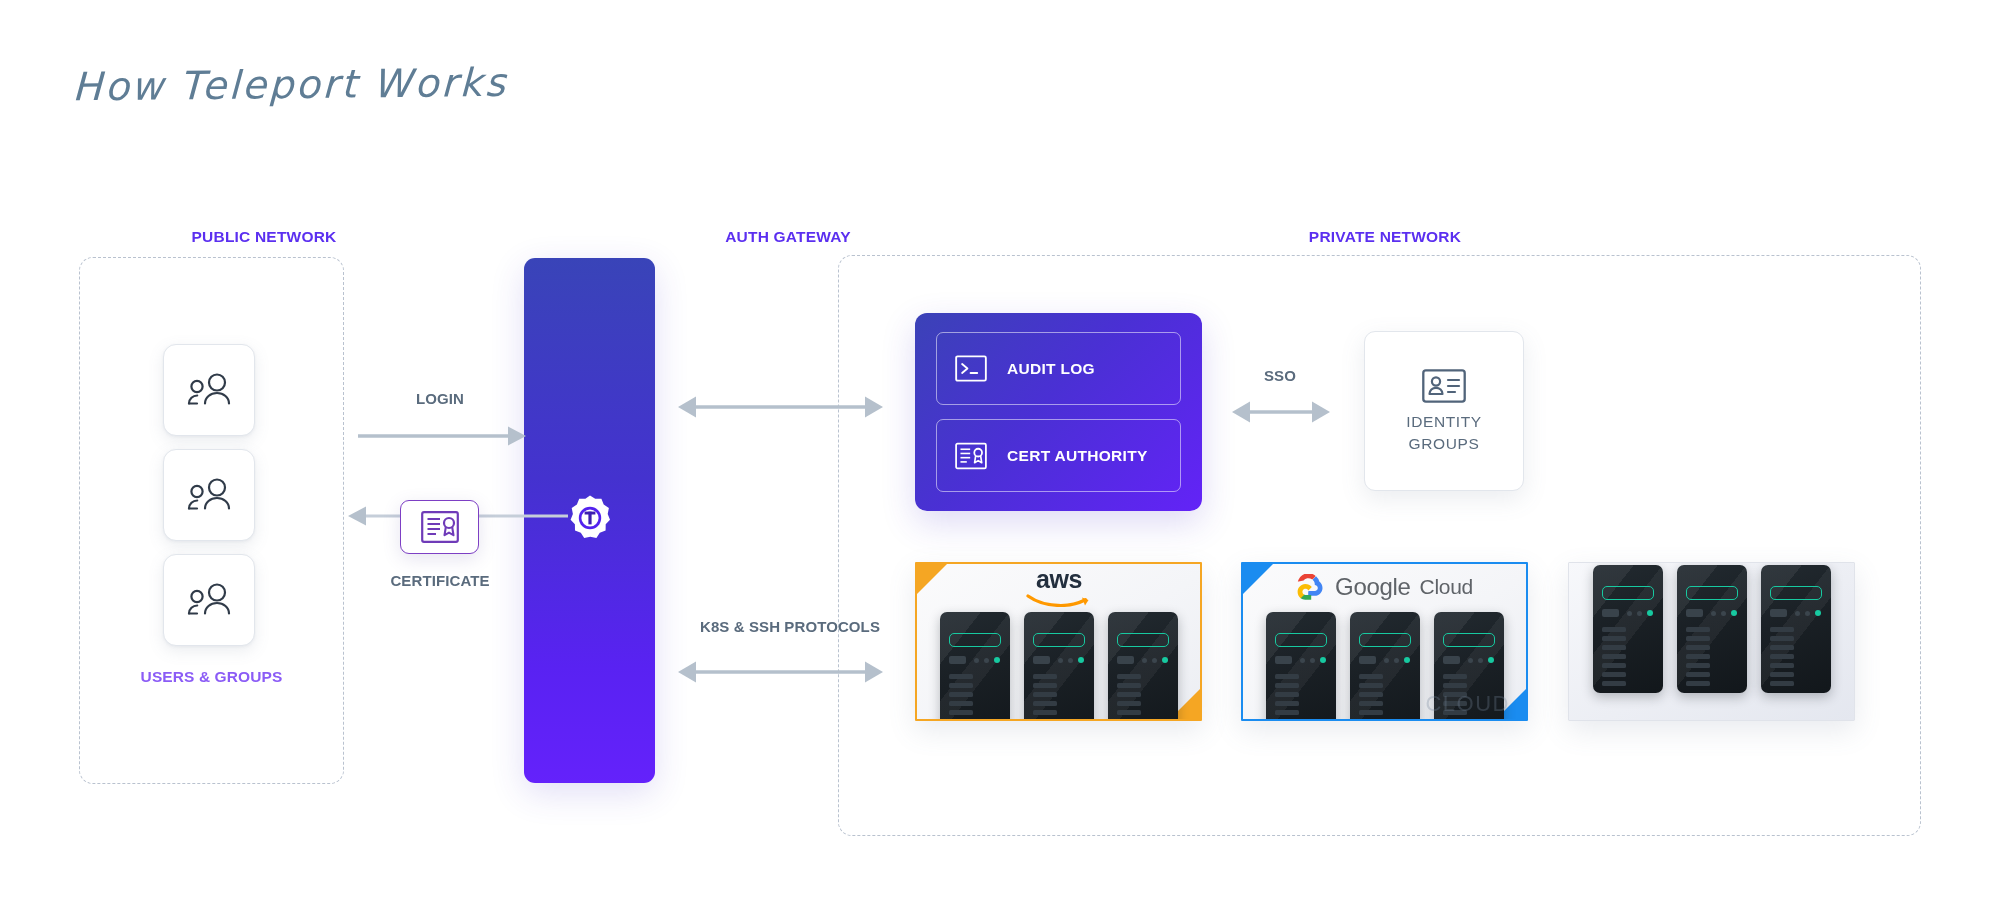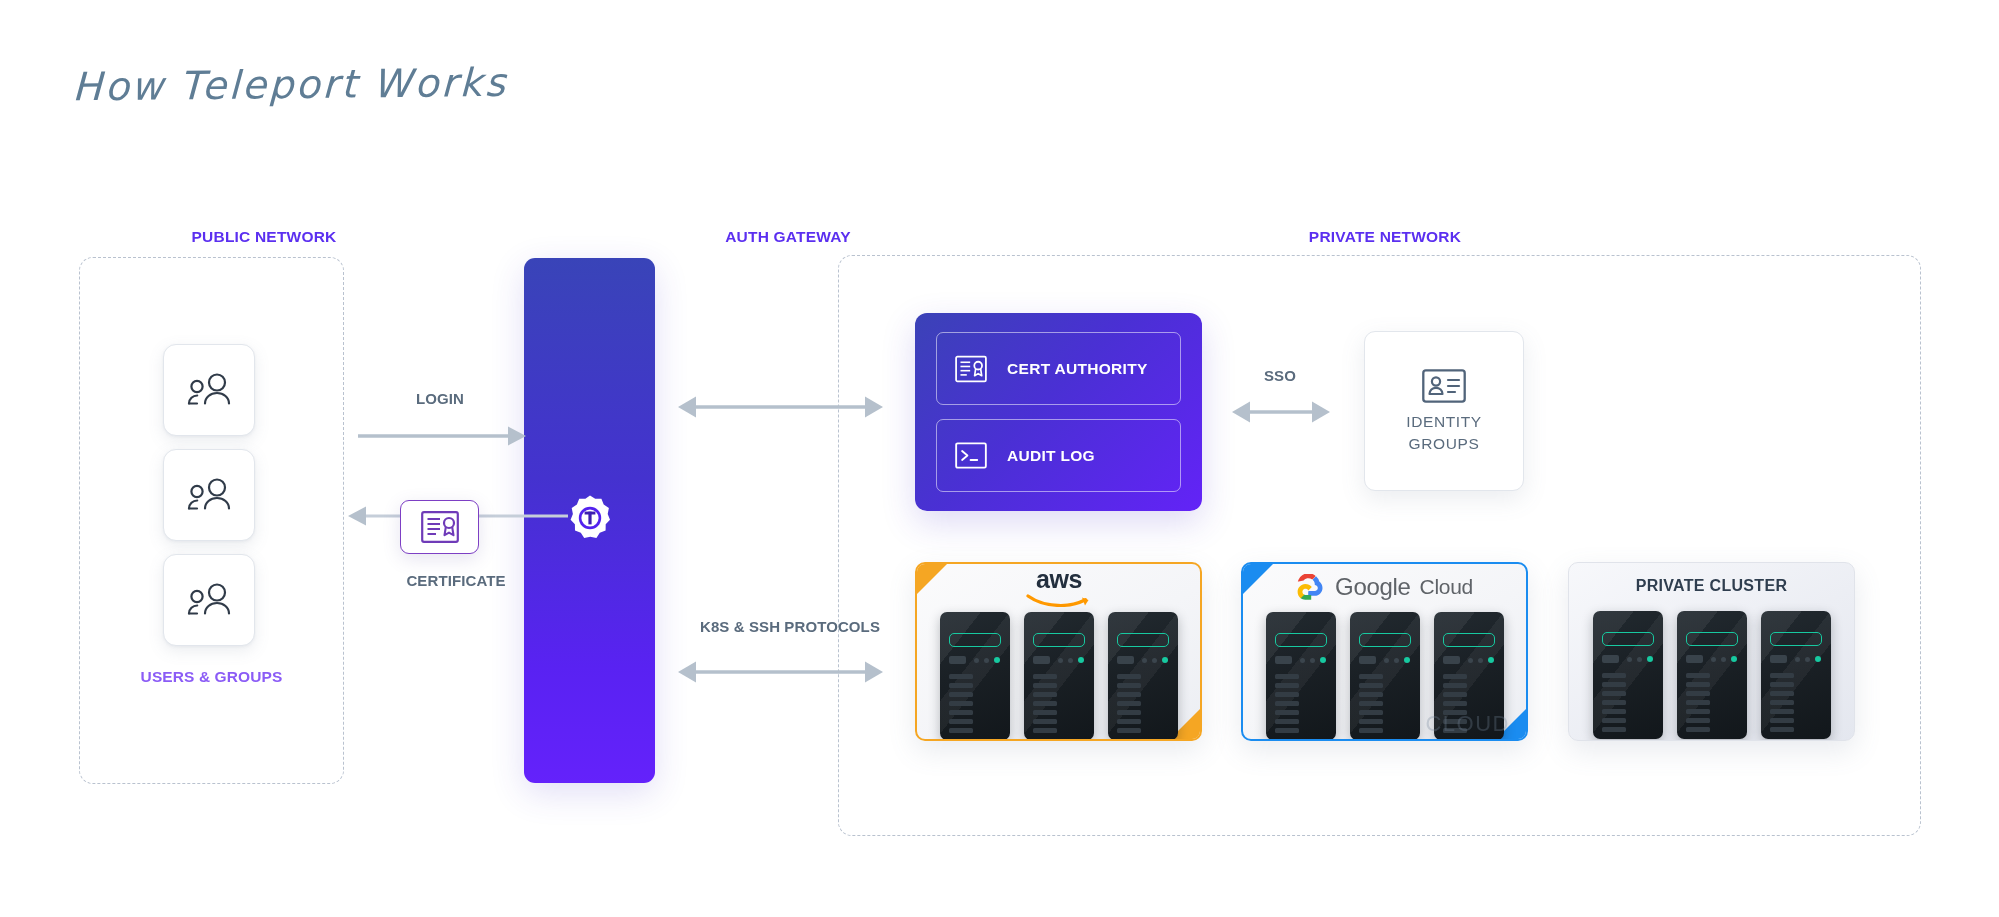--- a/index.html
+++ b/index.html
@@ -108,21 +108,21 @@
   .flow-label {
     position: absolute;
     font-size: 15px;
     font-weight: 700;
     color: #5a6b7d;
     letter-spacing: 0.1px;
     white-space: nowrap;
     text-align: center;
   }
   #login-label { left: 350px; top: 390px; width: 180px; }
-  #certificate-label { left: 356px; top: 572px; width: 200px; }
+  #certificate-label { left: 340px; top: 572px; width: 200px; }
   #sso-label { left: 1230px; top: 367px; width: 100px; }
   #k8s-ssh-label { left: 640px; top: 618px; width: 300px; }
 
   .arrow-svg { position: absolute; }
   #arrow-login     { left: 358px; top: 425px; }
   #arrow-certificate { left: 348px; top: 505px; }
   #arrow-gateway-private { left: 678px; top: 395px; }
   #arrow-gateway-cluster { left: 678px; top: 660px; }
   #arrow-sso { left: 1232px; top: 400px; }
 
@@ -196,22 +196,22 @@
     letter-spacing: 0.6px;
     font-weight: 400;
   }
   #identity-badge-icon { margin-bottom: 6px; }
 
   
   .cluster-card {
     position: absolute;
     top: 562px;
     width: 287px;
-    height: 179px;
-    border-radius: 10px;
+    height: 159px;
+    border-radius: 1px;
     box-sizing: border-box;
     overflow: hidden;
     box-shadow: 0 10px 28px rgba(100,115,140,0.14);
   }
   #cluster-aws     { left: 915px;  border: 2px solid #f5a623;
                      background: linear-gradient(150deg,#fbfbfc 0%,#f4f5f8 55%,#eceef3 100%); }
   #cluster-gcp     { left: 1241px; border: 2px solid #1a8cf0;
                      background: linear-gradient(150deg,#fbfbfc 0%,#f4f5f8 55%,#eceef3 100%); }
   #cluster-private { left = 0;     left: 1568px; border: 1px solid #e0e3ea;
                      background: linear-gradient(150deg,#f7f8fb 0%,#eceef4 55%,#e4e7ef 100%); }
@@ -371,38 +371,38 @@
 </svg>
 <div class="flow-label" id="k8s-ssh-label">K8S &amp; SSH PROTOCOLS</div>
 <svg class="arrow-svg" id="arrow-gateway-cluster" width="205" height="24" viewBox="0 0 205 24">
   <line x1="18" y1="12" x2="187" y2="12" stroke="#b5c0cc" stroke-width="3.6"></line>
   <polygon points="18,1.5 0,12 18,22.5" fill="#b5c0cc"></polygon>
   <polygon points="187,1.5 205,12 187,22.5" fill="#b5c0cc"></polygon>
 </svg>
 
 <div id="auth-services-panel">
   <div class="service-row">
+    <svg class="service-icon" width="32" height="27" viewBox="0 0 36 30">
+      <rect x="1.3" y="1.3" width="33.4" height="27.4" rx="1.6" fill="none" stroke="#ffffff" stroke-width="2.1"></rect>
+      <polyline points="8,10 14,15 8,20" fill="none" stroke="#ffffff" stroke-width="2.1" stroke-linecap="round" stroke-linejoin="round"></polyline>
+      <line x1="17.5" y1="20" x2="25" y2="20" stroke="#ffffff" stroke-width="2.1" stroke-linecap="round"></line>
+    </svg>
+    <span class="service-row-label">AUDIT LOG</span>
+  </div>
+  <div class="service-row">
     <svg class="service-icon" width="32" height="28" viewBox="0 0 38 32">
       <rect x="1.3" y="1.3" width="35.4" height="29.4" rx="1.6" fill="none" stroke="#ffffff" stroke-width="2.1"></rect>
       <line x1="6.5" y1="8" x2="18" y2="8" stroke="#ffffff" stroke-width="1.9"></line>
       <line x1="6.5" y1="13" x2="18" y2="13" stroke="#ffffff" stroke-width="1.9"></line>
       <line x1="6.5" y1="18" x2="18" y2="18" stroke="#ffffff" stroke-width="1.9"></line>
       <line x1="6.5" y1="23" x2="14" y2="23" stroke="#ffffff" stroke-width="1.9"></line>
       <circle cx="27.5" cy="12" r="4.6" fill="none" stroke="#ffffff" stroke-width="2.1"></circle>
       <path d="M24.5 16l-1.2 8 4.2-2.5 4.2 2.5-1.2-8" fill="none" stroke="#ffffff" stroke-width="2" stroke-linejoin="round"></path>
     </svg>
     <span class="service-row-label">CERT AUTHORITY</span>
-  </div>
-  <div class="service-row">
-    <svg class="service-icon" width="32" height="27" viewBox="0 0 36 30">
-      <rect x="1.3" y="1.3" width="33.4" height="27.4" rx="1.6" fill="none" stroke="#ffffff" stroke-width="2.1"></rect>
-      <polyline points="8,10 14,15 8,20" fill="none" stroke="#ffffff" stroke-width="2.1" stroke-linecap="round" stroke-linejoin="round"></polyline>
-      <line x1="17.5" y1="20" x2="25" y2="20" stroke="#ffffff" stroke-width="2.1" stroke-linecap="round"></line>
-    </svg>
-    <span class="service-row-label">AUDIT LOG</span>
   </div>
 </div>
 
 <div class="flow-label" id="sso-label">SSO</div>
 <svg class="arrow-svg" id="arrow-sso" width="98" height="24" viewBox="0 0 98 24">
   <line x1="18" y1="12" x2="80" y2="12" stroke="#b5c0cc" stroke-width="3.6"></line>
   <polygon points="18,1.5 0,12 18,22.5" fill="#b5c0cc"></polygon>
   <polygon points="80,1.5 98,12 80,22.5" fill="#b5c0cc"></polygon>
 </svg>
 <div id="identity-manager-card">
@@ -552,72 +552,69 @@
           <span class="srv-bar"></span>
           <span class="srv-bar"></span>
         <span class="srv-bar"></span>
       </span>
     </div>
   </div>
   <div id="gcp-watermark">CLOUD</div>
 </div>
 
 <div class="cluster-card" id="cluster-private">
-  <div class="cluster-head">
-    <span class="cluster-title">PRIVATE CLUSTER</span>
+  <div class="server-row">
+    <div class="server">
+      <span class="srv-screen"></span>
+      <span class="srv-slot"></span>
+      <span class="srv-dots">
+        <span class="srv-dot"></span>
+          <span class="srv-dot"></span>
+          <span class="srv-dot on"></span>
+      </span>
+      <span class="srv-bars">
+        <span class="srv-bar"></span>
+          <span class="srv-bar"></span>
+          <span class="srv-bar"></span>
+        <span class="srv-bar"></span>
+          <span class="srv-bar"></span>
+          <span class="srv-bar"></span>
+        <span class="srv-bar"></span>
+      </span>
+    </div>
+    <div class="server">
+      <span class="srv-screen"></span>
+      <span class="srv-slot"></span>
+      <span class="srv-dots">
+        <span class="srv-dot"></span>
+          <span class="srv-dot"></span>
+          <span class="srv-dot on"></span>
+      </span>
+      <span class="srv-bars">
+        <span class="srv-bar"></span>
+          <span class="srv-bar"></span>
+          <span class="srv-bar"></span>
+        <span class="srv-bar"></span>
+          <span class="srv-bar"></span>
+          <span class="srv-bar"></span>
+        <span class="srv-bar"></span>
+      </span>
+    </div>
+    <div class="server">
+      <span class="srv-screen"></span>
+      <span class="srv-slot"></span>
+      <span class="srv-dots">
+        <span class="srv-dot"></span>
+          <span class="srv-dot"></span>
+          <span class="srv-dot on"></span>
+      </span>
+      <span class="srv-bars">
+        <span class="srv-bar"></span>
+          <span class="srv-bar"></span>
+          <span class="srv-bar"></span>
+        <span class="srv-bar"></span>
+          <span class="srv-bar"></span>
+          <span class="srv-bar"></span>
+        <span class="srv-bar"></span>
+      </span>
+    </div>
   </div>
-  <div class="server-row">
-    <div class="server">
-      <span class="srv-screen"></span>
-      <span class="srv-slot"></span>
-      <span class="srv-dots">
-        <span class="srv-dot"></span>
-          <span class="srv-dot"></span>
-          <span class="srv-dot on"></span>
-      </span>
-      <span class="srv-bars">
-        <span class="srv-bar"></span>
-          <span class="srv-bar"></span>
-          <span class="srv-bar"></span>
-        <span class="srv-bar"></span>
-          <span class="srv-bar"></span>
-          <span class="srv-bar"></span>
-        <span class="srv-bar"></span>
-      </span>
-    </div>
-    <div class="server">
-      <span class="srv-screen"></span>
-      <span class="srv-slot"></span>
-      <span class="srv-dots">
-        <span class="srv-dot"></span>
-          <span class="srv-dot"></span>
-          <span class="srv-dot on"></span>
-      </span>
-      <span class="srv-bars">
-        <span class="srv-bar"></span>
-          <span class="srv-bar"></span>
-          <span class="srv-bar"></span>
-        <span class="srv-bar"></span>
-          <span class="srv-bar"></span>
-          <span class="srv-bar"></span>
-        <span class="srv-bar"></span>
-      </span>
-    </div>
-    <div class="server">
-      <span class="srv-screen"></span>
-      <span class="srv-slot"></span>
-      <span class="srv-dots">
-        <span class="srv-dot"></span>
-          <span class="srv-dot"></span>
-          <span class="srv-dot on"></span>
-      </span>
-      <span class="srv-bars">
-        <span class="srv-bar"></span>
-          <span class="srv-bar"></span>
-          <span class="srv-bar"></span>
-        <span class="srv-bar"></span>
-          <span class="srv-bar"></span>
-          <span class="srv-bar"></span>
-        <span class="srv-bar"></span>
-      </span>
-    </div>
-  </div>
 </div>
 
 </body></html>

